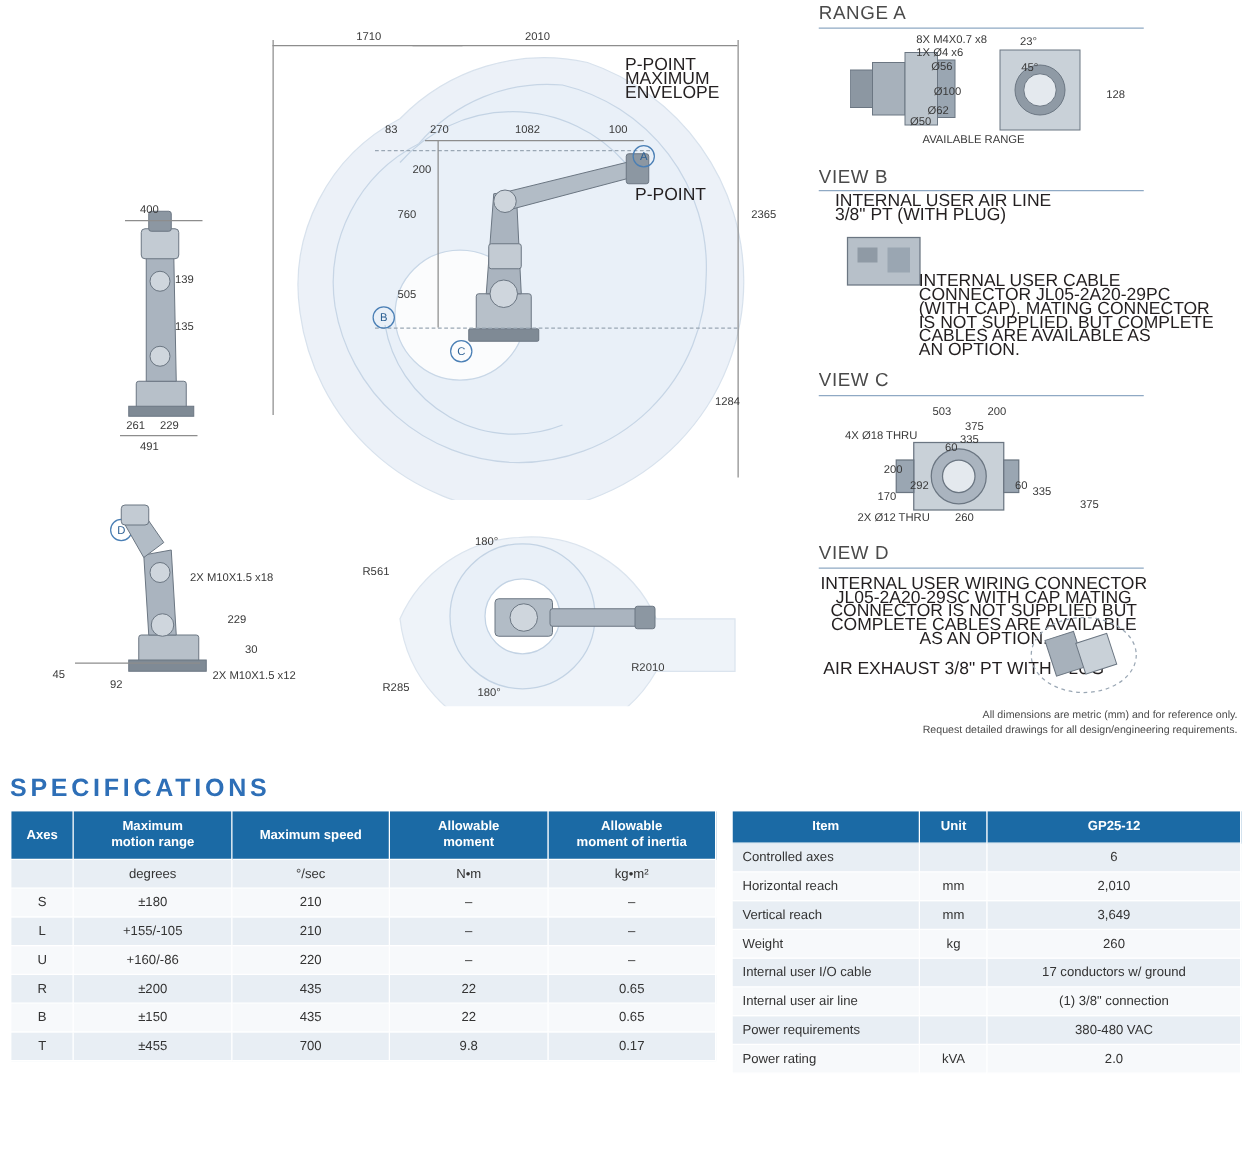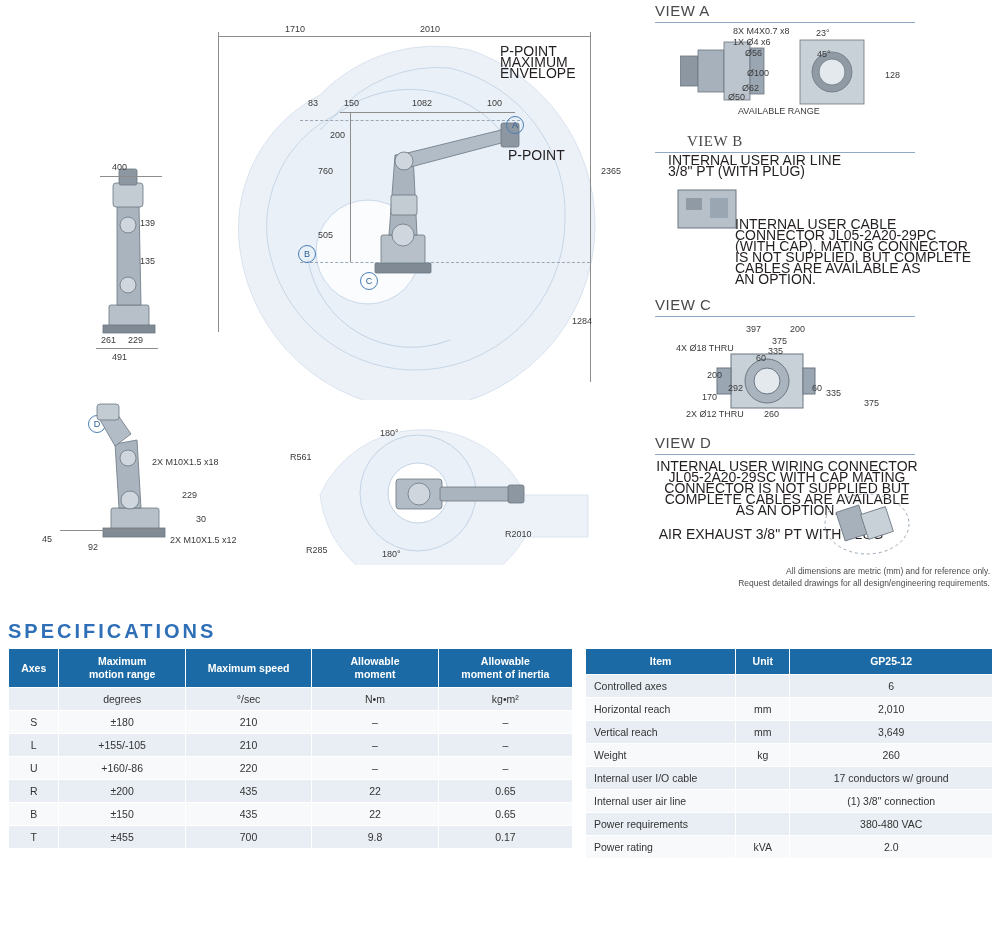--- a/index.html
+++ b/index.html
@@ -65,21 +65,21 @@
   <div class="abs dim" style="left:420px;top:24px;">2010</div>
   <div class="thin hline" style="left:218px;top:36px;width:152px;"></div>
   <div class="thin hline" style="left:330px;top:36px;width:260px;"></div>
   <div class="thin vline" style="left:218px;top:32px;height:300px;"></div>
   <div class="thin vline" style="left:590px;top:32px;height:350px;"></div>
 
   <div class="abs lbl" style="left:500px;top:46px;">P-POINT<br>MAXIMUM<br>ENVELOPE</div>
   <div class="abs lbl" style="left:508px;top:150px;">P-POINT</div>
 
   <div class="abs dim" style="left:308px;top:98px;">83</div>
-  <div class="abs dim" style="left:344px;top:98px;">150</div>
+  <div class="abs dim" style="left:344px;top:98px;">270</div>
   <div class="abs dim" style="left:412px;top:98px;">1082</div>
   <div class="abs dim" style="left:487px;top:98px;">100</div>
   <div class="abs dim" style="left:330px;top:130px;">200</div>
   <div class="abs dim" style="left:318px;top:166px;">760</div>
   <div class="abs dim" style="left:318px;top:230px;">505</div>
   <div class="abs dim" style="left:601px;top:166px;">2365</div>
   <div class="abs dim" style="left:572px;top:316px;">1284</div>
 
   <div class="dash-h" style="left:300px;top:120px;width:220px;"></div>
   <div class="dash-h" style="left:300px;top:262px;width:290px;"></div>
@@ -140,21 +140,21 @@
       <rect x="208" y="60" width="16" height="18" rx="2" fill="#8c97a2"></rect>
       <circle cx="119" cy="69" r="11" fill="#cfd6dd"></circle>
     </g>
   </svg>
   <div class="abs dim" style="left:380px;top:428px;">180°</div>
   <div class="abs dim" style="left:290px;top:452px;">R561</div>
   <div class="abs dim" style="left:306px;top:545px;">R285</div>
   <div class="abs dim" style="left:382px;top:549px;">180°</div>
   <div class="abs dim" style="left:505px;top:529px;">R2010</div>
 
-  <div class="abs viewtitle" style="left:655px;top:2px;">VIEW A</div>
+  <div class="abs viewtitle" style="left:655px;top:2px;">RANGE A</div>
   <div class="abs rule" style="left:655px;top:22px;width:260px;"></div>
   <svg class="abs" style="left:680px;top:32px;" width="230" height="80">
     <g fill="#b7c0c9" stroke="#6b7682" stroke-width="0.8">
       <rect x="0" y="24" width="18" height="30" fill="#8c97a2"></rect>
       <rect x="18" y="18" width="26" height="42" fill="#a7b1bb"></rect>
       <rect x="44" y="10" width="26" height="58" fill="#bcc5cd"></rect>
       <rect x="70" y="16" width="14" height="46" fill="#9aa6b2"></rect>
       <rect x="120" y="8" width="64" height="64" fill="#c9d1d8"></rect>
       <circle cx="152" cy="40" r="20" fill="#8f9aa5"></circle>
       <circle cx="152" cy="40" r="13" fill="#e4e9ee"></circle>
@@ -164,40 +164,40 @@
   <div class="abs dim" style="left:733px;top:37px;">1X Ø4 x6</div>
   <div class="abs dim" style="left:745px;top:48px;">Ø56</div>
   <div class="abs dim" style="left:747px;top:68px;">Ø100</div>
   <div class="abs dim" style="left:728px;top:75px;margin-top:17px;">Ø50</div>
   <div class="abs dim" style="left:742px;top:83px;">Ø62</div>
   <div class="abs dim" style="left:816px;top:28px;">23°</div>
   <div class="abs dim" style="left:817px;top:37px;margin-top:12px;">45°</div>
   <div class="abs dim" style="left:885px;top:70px;">128</div>
   <div class="abs dim" style="left:738px;top:106px;">AVAILABLE RANGE</div>
 
-  <div class="abs viewtitle" style="left:687px;top:133px;font-family:Liberation Serif, serif;">VIEW B</div>
+  <div class="abs viewtitle" style="left:655px;top:133px;">VIEW B</div>
   <div class="abs rule" style="left:655px;top:152px;width:260px;"></div>
   <div class="abs lbl" style="left:668px;top:155px;width:240px;">INTERNAL USER AIR LINE<br>3/8" PT (WITH PLUG)</div>
   <svg class="abs" style="left:676px;top:186px;" width="70" height="48">
     <rect x="2" y="4" width="58" height="38" fill="#b7c0c9" stroke="#6b7682"></rect>
     <rect x="10" y="12" width="16" height="12" fill="#8f9aa5"></rect>
     <rect x="34" y="12" width="18" height="20" fill="#9aa6b2"></rect>
   </svg>
   <div class="abs lbl" style="left:735px;top:219px;width:250px;">INTERNAL USER CABLE<br>CONNECTOR JL05-2A20-29PC<br>(WITH CAP). MATING CONNECTOR<br>IS NOT SUPPLIED, BUT COMPLETE<br>CABLES ARE AVAILABLE AS<br>AN OPTION.</div>
 
   <div class="abs viewtitle" style="left:655px;top:296px;">VIEW C</div>
   <div class="abs rule" style="left:655px;top:316px;width:260px;"></div>
   <svg class="abs" style="left:715px;top:346px;" width="130" height="70">
     <rect x="16" y="8" width="72" height="54" fill="#c9d1d8" stroke="#6b7682"></rect>
     <circle cx="52" cy="35" r="22" fill="#aab4bf" stroke="#6b7682"></circle>
     <circle cx="52" cy="35" r="13" fill="#e4e9ee" stroke="#6b7682"></circle>
     <rect x="2" y="22" width="14" height="26" fill="#9aa6b2" stroke="#6b7682"></rect>
     <rect x="88" y="22" width="12" height="26" fill="#9aa6b2" stroke="#6b7682"></rect>
   </svg>
-  <div class="abs dim" style="left:746px;top:324px;">397</div>
+  <div class="abs dim" style="left:746px;top:324px;">503</div>
   <div class="abs dim" style="left:790px;top:324px;">200</div>
   <div class="abs dim" style="left:772px;top:336px;">375</div>
   <div class="abs dim" style="left:768px;top:346px;">335</div>
   <div class="abs dim" style="left:756px;top:353px;">60</div>
   <div class="abs dim" style="left:676px;top:343px;">4X Ø18 THRU</div>
   <div class="abs dim" style="left:707px;top:370px;">200</div>
   <div class="abs dim" style="left:702px;top:392px;">170</div>
   <div class="abs dim" style="left:728px;top:383px;">292</div>
   <div class="abs dim" style="left:812px;top:383px;">60</div>
   <div class="abs dim" style="left:826px;top:388px;">335</div>

